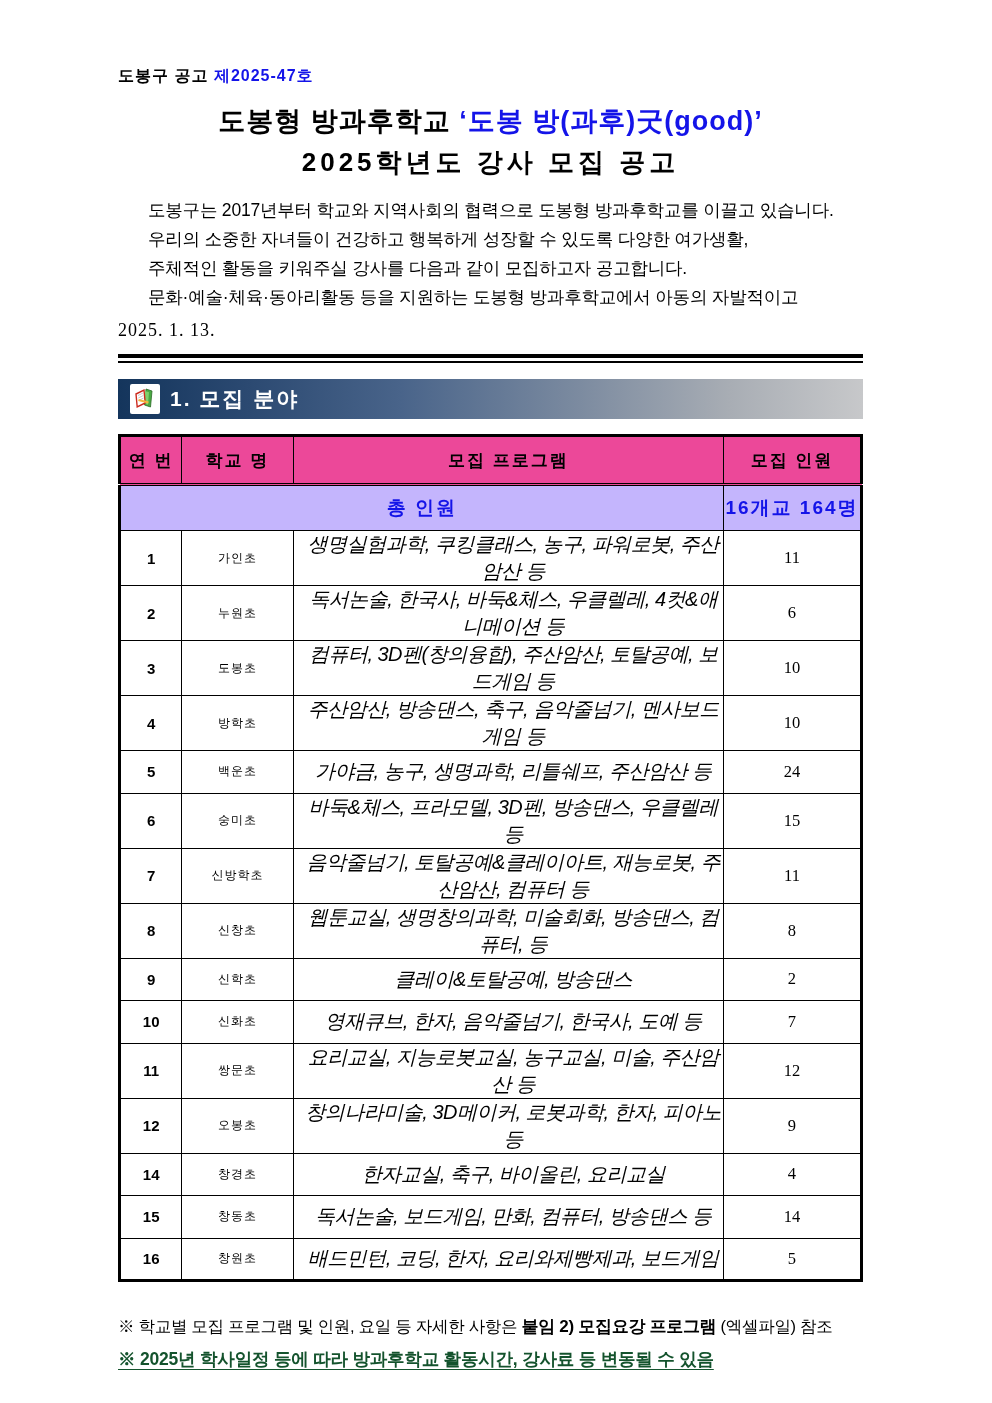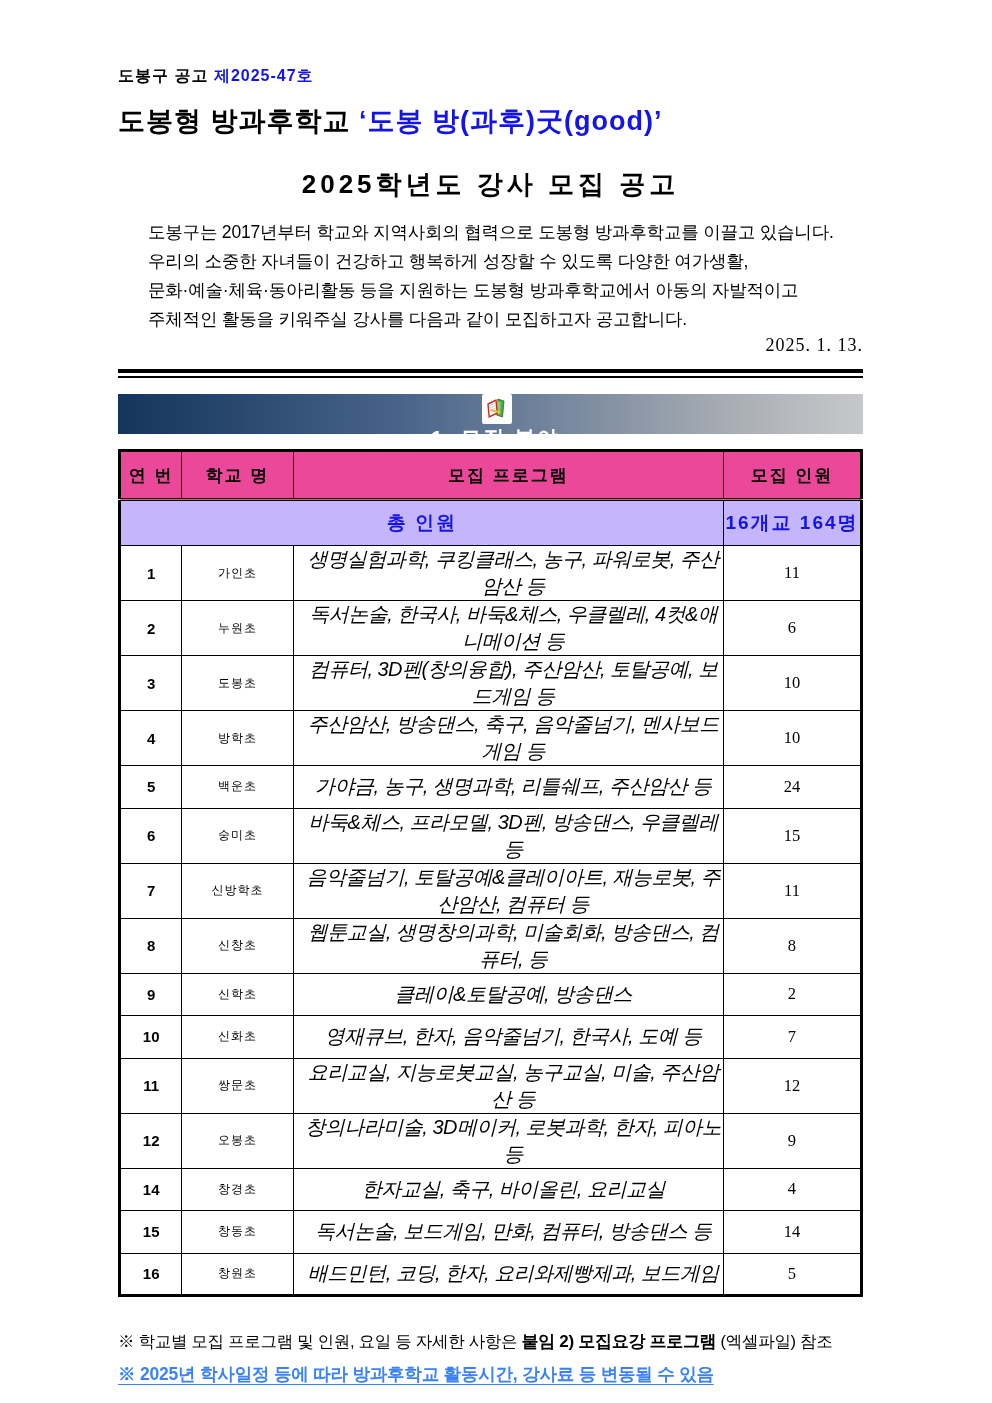--- a/index.html
+++ b/index.html
@@ -9,44 +9,44 @@
     position: relative; overflow: hidden;
     font-family: "Liberation Sans", sans-serif;
     color: #000;
   }
   .content { margin-left: 95px; width: 768px; padding-top: 66px; padding-left: 23px; }
 
   .notice-no { font-size: 16px; font-weight: bold; letter-spacing: 1px; }
   .blue { color: #1414e8; }
 
   .title-1 {
-    margin-top: 16px; 
+    margin-top: 16px; text-align: center;
     font-size: 27px; font-weight: bold; letter-spacing: 1px;
   }
   .title-2 {
-    margin-top: 28px; text-align: center;
+    margin-top: 6px; text-align: center;
     font-size: 26px; font-weight: bold; letter-spacing: 4px;
   }
 
   .intro { margin: 16px 0 0 30px; width: 775px; font-size: 17.5px; line-height: 29px; letter-spacing: -0.2px; }
   .intro div { white-space: nowrap; }
   .doc-date {
-    margin-top: 1px; text-align: right;
+    margin-top: 8px; text-align: left;
     font-family: "Liberation Serif", serif; font-size: 18px; letter-spacing: 1px;
   }
 
   .double-rule {
     margin-top: 13px; width: 100%; height: 9px;
     border-top: 4px solid #000; border-bottom: 2px solid #000;
   }
 
   .banner {
     margin-top: 16px; height: 40px; width: 100%;
     background: linear-gradient(to right, #14355c 0%, #2c4a72 18%, #49648a 38%, #7c8ba0 62%, #a8adb4 82%, #c7c8ca 100%);
-    display: flex; align-items: center; flex-direction: column;
+    display: flex; align-items: center;
   }
   .icon-box {
     width: 30px; height: 30px; margin-left: 12px; background: #fff;
     border-radius: 2px; display: flex; align-items: center; justify-content: center;
     flex: 0 0 auto;
   }
   .banner-title {
     color: #fff; font-weight: bold; font-size: 21px;
     margin-left: 10px; letter-spacing: 2px;
   }
@@ -70,40 +70,40 @@
   tbody tr.data-row td { height: 42.5px; background: #fff; }
   td.c-no { font-weight: bold; font-size: 15px; }
   td.c-school { font-size: 12px; letter-spacing: 1px; }
   td.c-prog { text-align: left; padding-left: 10px; font-size: 20px; letter-spacing: -0.5px; font-style: italic; }
   td.c-count { font-family: "Liberation Serif", serif; font-size: 16.5px; }
 
   .note1 { margin-top: 33px; font-size: 16.5px; letter-spacing: -0.3px; white-space: nowrap; }
   .note1 .b { font-weight: bold; font-size: 17px; }
   .note2 {
     margin-top: 9px; font-size: 17.5px; font-weight: bold;
-    color: #3b82f6; text-decoration: underline; text-underline-offset: 4px;
+    color: #14532d; text-decoration: underline; text-underline-offset: 4px;
     letter-spacing: -0.2px; white-space: nowrap;
   }
 </style>
 </head>
 <body>
 
 <div class="content">
 
   <div class="notice-no"><span>도봉구 공고 </span><span class="blue">제2025-47호</span></div>
 
   <div class="title-1"><span>도봉형 방과후학교 </span><span class="blue">‘도봉 방(과후)굿(good)’</span></div>
 
   <div class="title-2">2025학년도 강사 모집 공고</div>
 
   <div class="intro">
     <div>도봉구는 2017년부터 학교와 지역사회의 협력으로 도봉형 방과후학교를 이끌고 있습니다.</div>
     <div>우리의 소중한 자녀들이 건강하고 행복하게 성장할 수 있도록 다양한 여가생활,</div>
+    <div>주체적인 활동을 키워주실 강사를 다음과 같이 모집하고자 공고합니다.</div>
     <div>문화·예술·체육·동아리활동 등을 지원하는 도봉형 방과후학교에서 아동의 자발적이고</div>
-    <div>주체적인 활동을 키워주실 강사를 다음과 같이 모집하고자 공고합니다.</div>
   </div>
 
   <div class="doc-date">2025. 1. 13.</div>
 
   <div class="double-rule"></div>
 
   <div class="banner">
     <span class="icon-box">
       <svg width="24" height="24" viewBox="0 0 24 24">
         <path d="M13 2 l6 2 -1.5 16 -6 -2 z" fill="#49a942" stroke="#2c6b28" stroke-width="0.8"></path>

